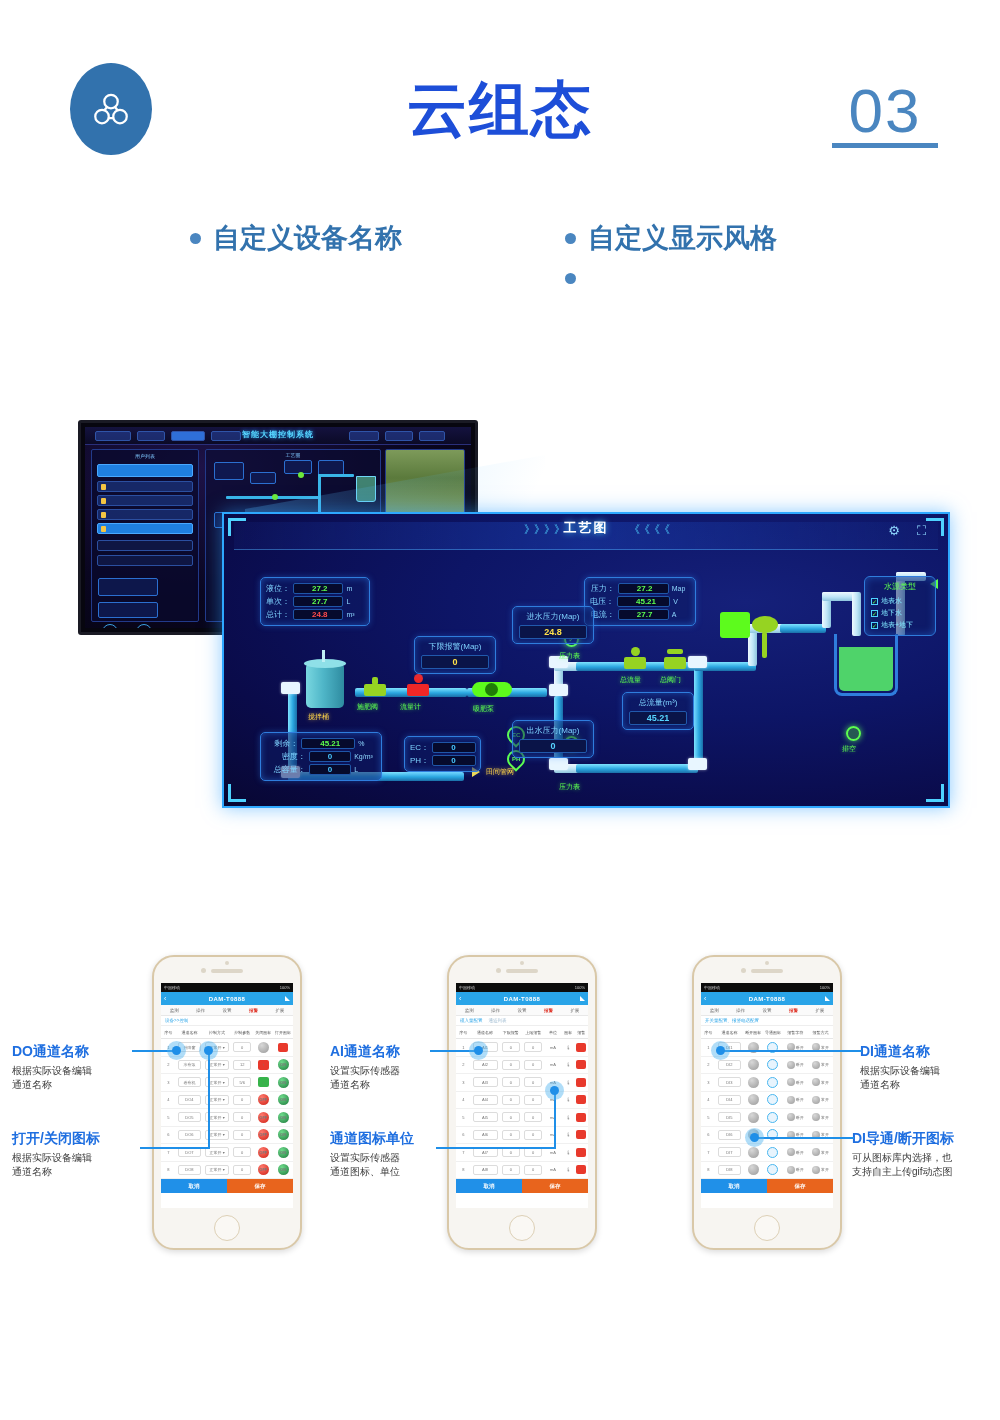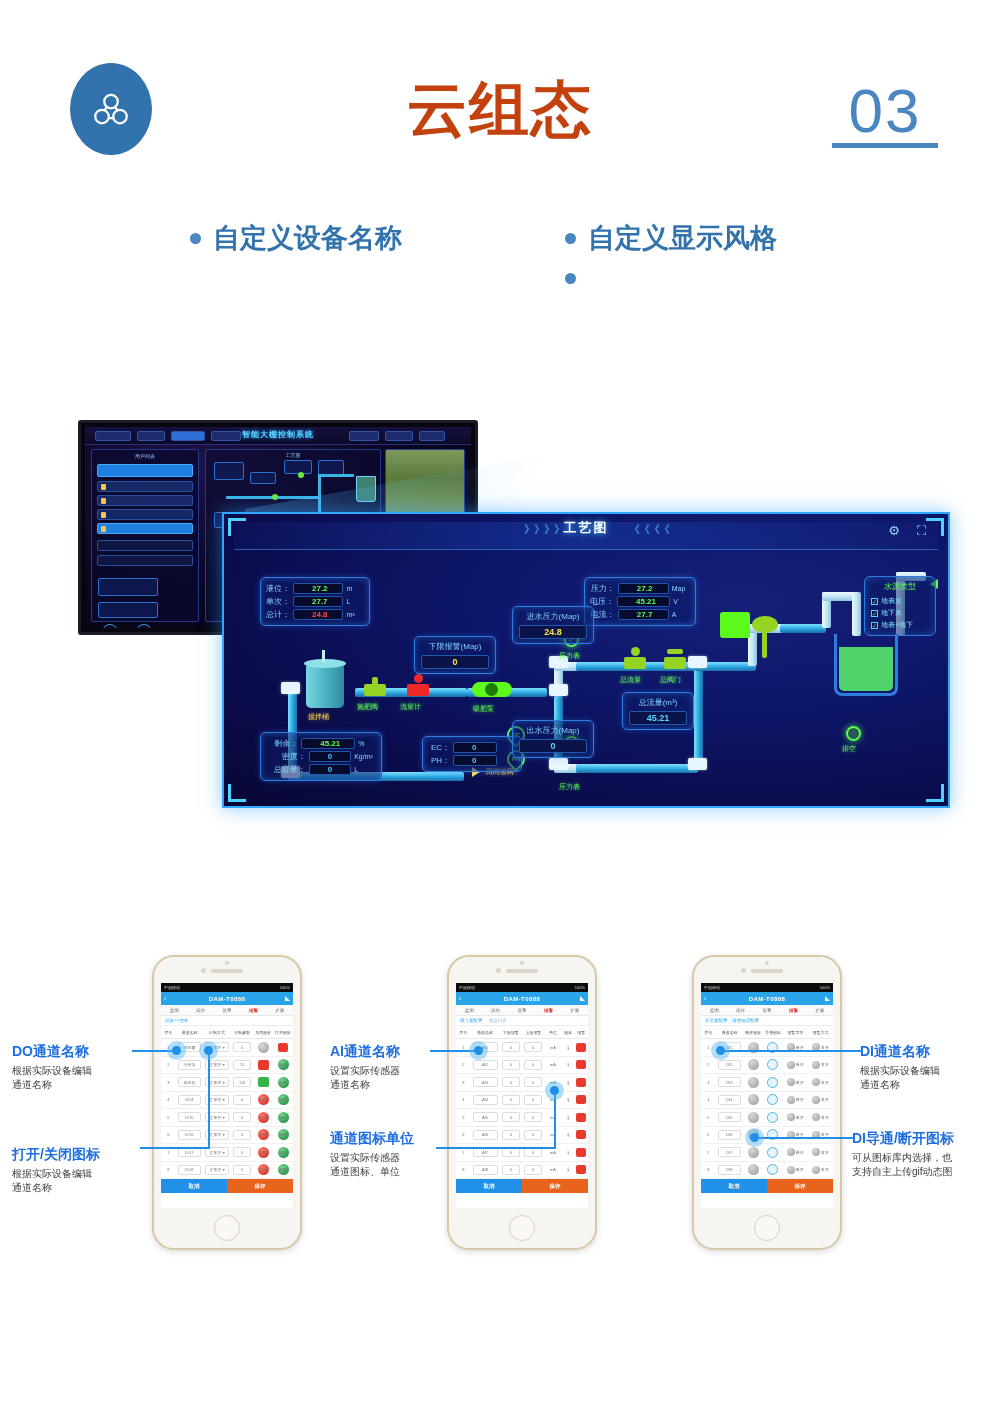--- a/index.html
+++ b/index.html
@@ -14,21 +14,21 @@
   
   .header { position:absolute; left:0; top:0; width:1000px; height:200px; }
   .logo-badge {
     position:absolute; left:70px; top:63px; width:82px; height:92px;
     border-radius:50%; background:#3272ad;
     display:flex; align-items:center; justify-content:center;
   }
   .logo-badge svg { width:48px; height:48px; }
   .header-title {
     position:absolute; left:330px; top:70px; width:340px;
-    text-align:center; font-size:60px; font-weight:bold; color:#c2410c;
+    text-align:center; font-size:60px; font-weight:bold; color:#1d4ed8;
     letter-spacing:2px;
   }
   .header-num {
     position:absolute; right:60px; top:75px; width:110px; text-align:center;
     font-size:62px; font-weight:300; color:#4a86c0; letter-spacing:2px;
   }
   .header-num-rule {
     position:absolute; right:62px; top:143px; width:106px; height:5px;
     background:#4a86c0;
   }
@@ -655,21 +655,21 @@
       <span class="dval g">45.21</span>
       <span class="dunit">V</span>
     </div>
     <div class="drow">
       <span class="dlabel">电流：</span>
       <span class="dval g">27.7</span>
       <span class="dunit">A</span>
     </div>
   </div>
 
-  <div class="dbox" style="left:198px;top:222px;width:100px;">
+  <div class="dbox" style="left:180px;top:222px;width:77px;">
     <div class="drow">
       <span class="dlabel" style="width:22px;">EC：</span>
       <span class="dval b" style="min-width:44px;">0</span>
     </div>
     <div class="drow">
       <span class="dlabel" style="width:22px;">PH：</span>
       <span class="dval b" style="min-width:44px;">0</span>
     </div>
   </div>
 
@@ -1296,21 +1296,21 @@
   <div class="callout" style="left:12px;top:103px;">
     <div class="co-title">DO通道名称</div>
     <div class="co-body">
       <span>根据实际设备编辑</span><br>
       <span>通道名称</span>
     </div>
   </div>
   <div class="co-line" style="left:132px;top:110px;width:44px;"></div>
   <div class="co-dot" style="left:172px;top:106px;"></div>
 
-  <div class="callout" style="left:12px;top:206px;">
+  <div class="callout" style="left:12px;top:190px;">
     <div class="co-title">打开/关闭图标</div>
     <div class="co-body">
       <span>根据实际设备编辑</span><br>
       <span>通道名称</span>
     </div>
   </div>
   <div class="co-line" style="left:140px;top:207px;width:70px;"></div>
   <div class="co-vline" style="left:208px;top:110px;height:98px;"></div>
   <div class="co-dot" style="left:204px;top:106px;"></div>
 

